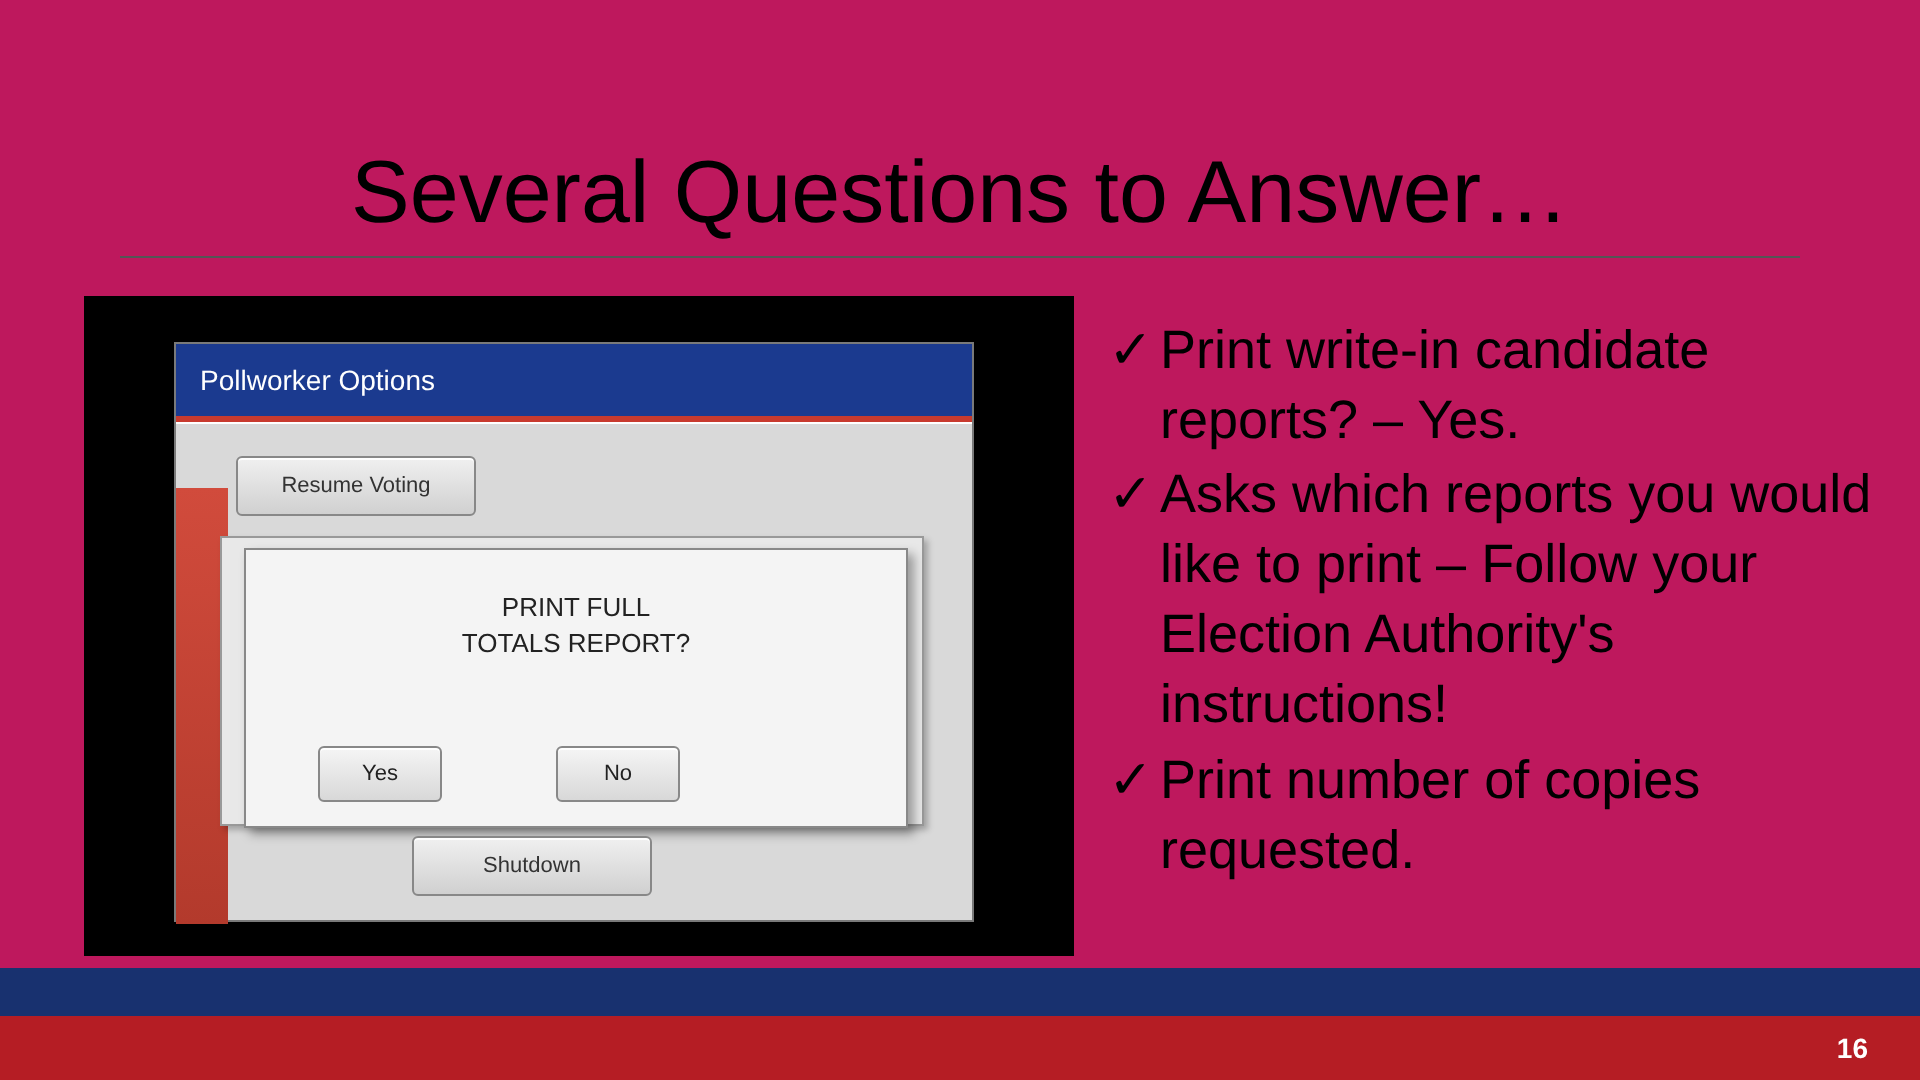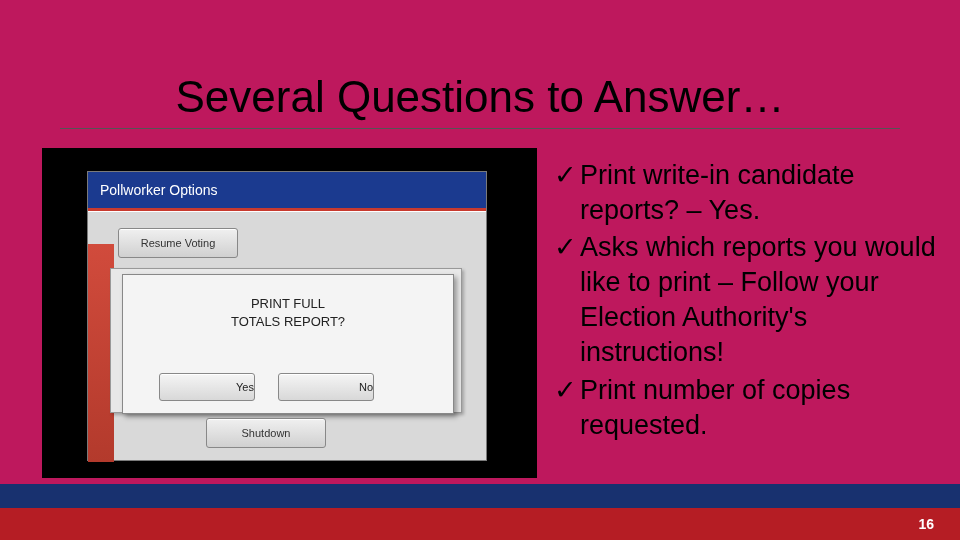--- a/index.html
+++ b/index.html
@@ -108,27 +108,27 @@
   }
   .dialog-front .prompt {
     font-size: 13px;
     color: #222;
     text-align: center;
     line-height: 1.35;
   }
   .dialog-btn {
     position: absolute;
     bottom: 12px;
-    width: 96px; height: 28px;
+    width: 62px; height: 28px;
     background: linear-gradient(#f5f5f5,#d8d8d8);
     border: 1px solid #888;
     border-radius: 3px;
     font-size: 11px;
     color: #222;
-    display: flex; align-items: center; justify-content: flex-end;
+    display: flex; align-items: center; justify-content: center;
     box-shadow: inset 0 1px 0 #fff;
   }
   .dialog-btn.yes { left: 36px; }
   .dialog-btn.no  { left: 140px; margin-left: 15px; }
 
   .left-red-stripe {
     position: absolute;
     top: 72px; left: 0;
     width: 26px; height: 218px;
     background: linear-gradient(#d14b3c,#b33a2c);

